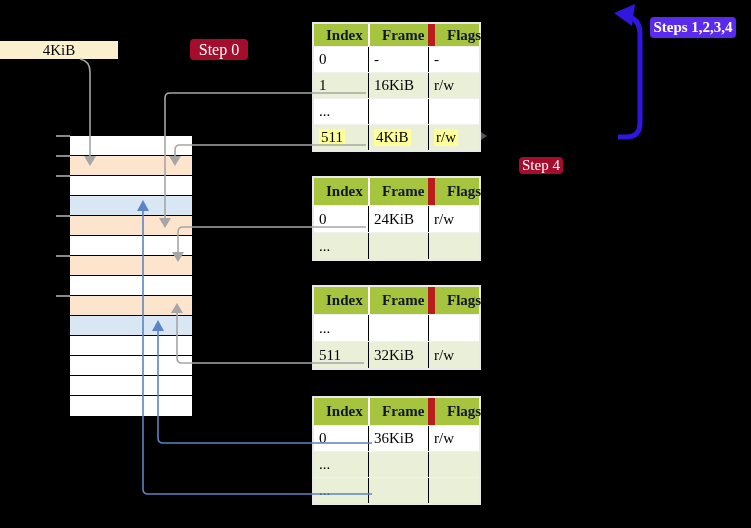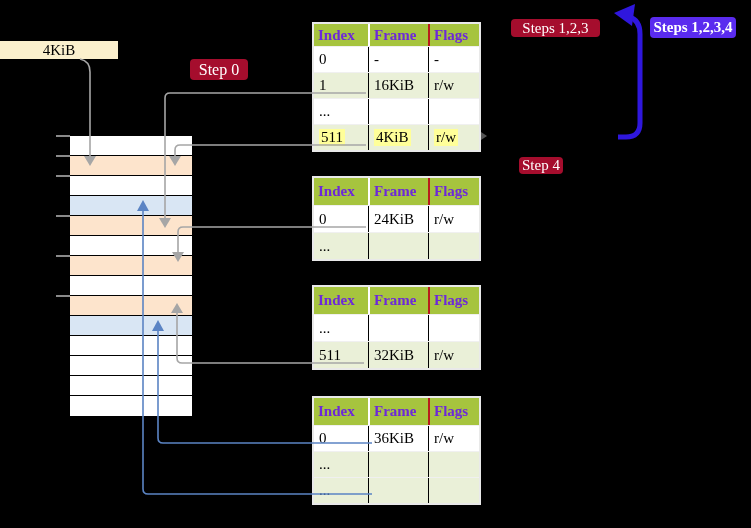--- a/index.html
+++ b/index.html
@@ -21,47 +21,46 @@
   .mrow{height:20px;box-sizing:border-box;border-bottom:1px solid #000;}
   .mrow:last-child{border-bottom:none;}
   .row-white{background:#ffffff;}
   .row-peach{background:#fde4cc;}
   .row-blue{background:#d9e6f4;}
 
   
   .ptable{position:absolute;left:312px;width:169px;box-sizing:border-box;
           border:2px solid #e9e9e9;background:#fff;font-size:15px;}
   .hrow{display:flex;height:var(--hh);background:#a6c43e;}
-  .hcell{box-sizing:border-box;display:flex;align-items:center;padding-left:4px;
-         color:#6d28d9;font-weight:bold;}
+  .hcell{box-sizing:border-box;display:flex;align-items:center;padding-left:12px;
+         color:#0f172a;font-weight:bold;}
   .hcell:nth-of-type(1){width:54px;}
   .hcell:nth-of-type(2){width:60px;border-left:2px solid #fff;}
-  .hcell:nth-of-type(3){width:51px;border-left:2px solid #b91c1c;}
+  .hcell:nth-of-type(3){width:51px;border-left:7px solid #b91c1c;}
   .brow{display:flex;height:var(--rh);border-top:1px solid #f0f0f0;box-sizing:border-box;}
   .brow.tint{background:#eaf0d8;}
   .bcell{box-sizing:border-box;display:flex;align-items:center;padding-left:5px;color:#000;}
   .bcell:nth-of-type(1){width:54px;}
   .bcell:nth-of-type(2){width:60px;border-left:1px solid #000;}
   .bcell:nth-of-type(3){width:51px;border-left:1px solid #000;}
   .brow.hl .bcell span{background:#ffff99;padding:0 2px;}
 
   
   #overlay{position:absolute;left:0;top:0;z-index:10;pointer-events:none;}
   #overlay path.conn{fill:none;stroke-width:1.6;}
   #overlay path.thick{fill:none;stroke-width:5;}
 </style>
 </head>
 <body>
 
 <div id="canvas">
 
   <div class="cream-label">4KiB</div>
 
-  <div class="badge red" style="left:190px;top:39px;width:58px;height:21px;font-size:16px;margin-top:20px;">Step 0</div>
-  <div class="badge red" style="left:511px;top:19px;width:89px;height:18px;font-size:15px;">Steps 1,2,3</div>
+  <div class="badge red" style="left:190px;top:39px;width:58px;height:21px;font-size:16px;">Step 0</div>
   <div class="badge violet" style="left:650px;top:17px;width:86px;height:21px;font-size:15px;font-weight:bold;">Steps 1,2,3,4</div>
   <div class="badge red" style="left:519px;top:157px;width:44px;height:17px;font-size:15px;">Step 4</div>
 
   <div id="memcol">
 
       <div class="mrow row-white"></div>
 
       <div class="mrow row-peach"></div>
 
       <div class="mrow row-white"></div>

